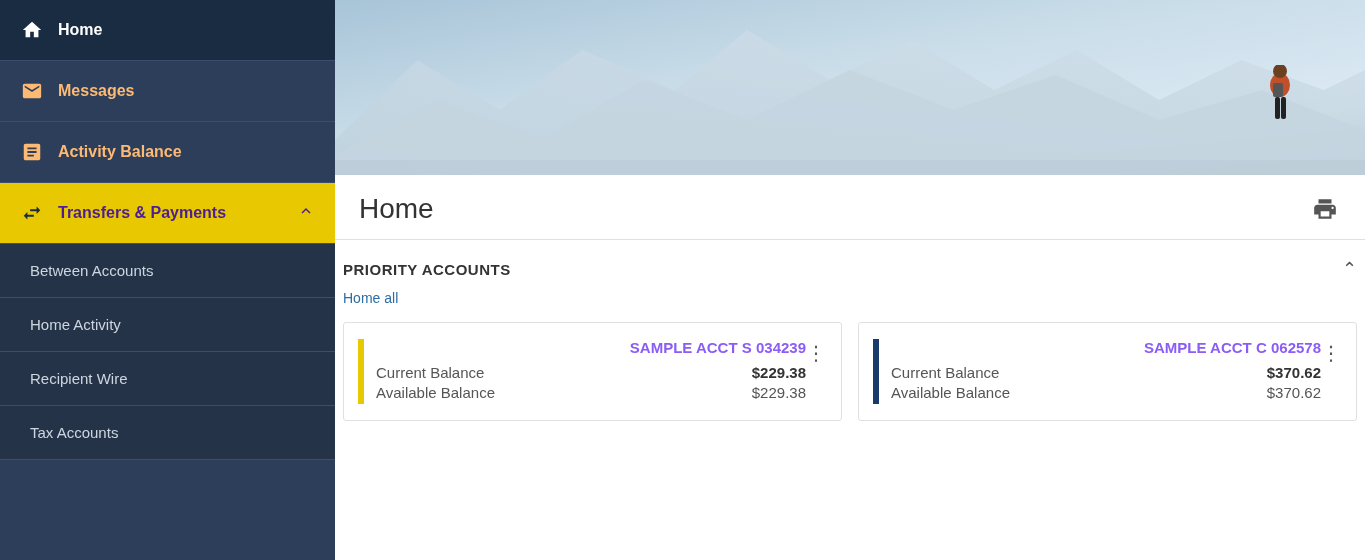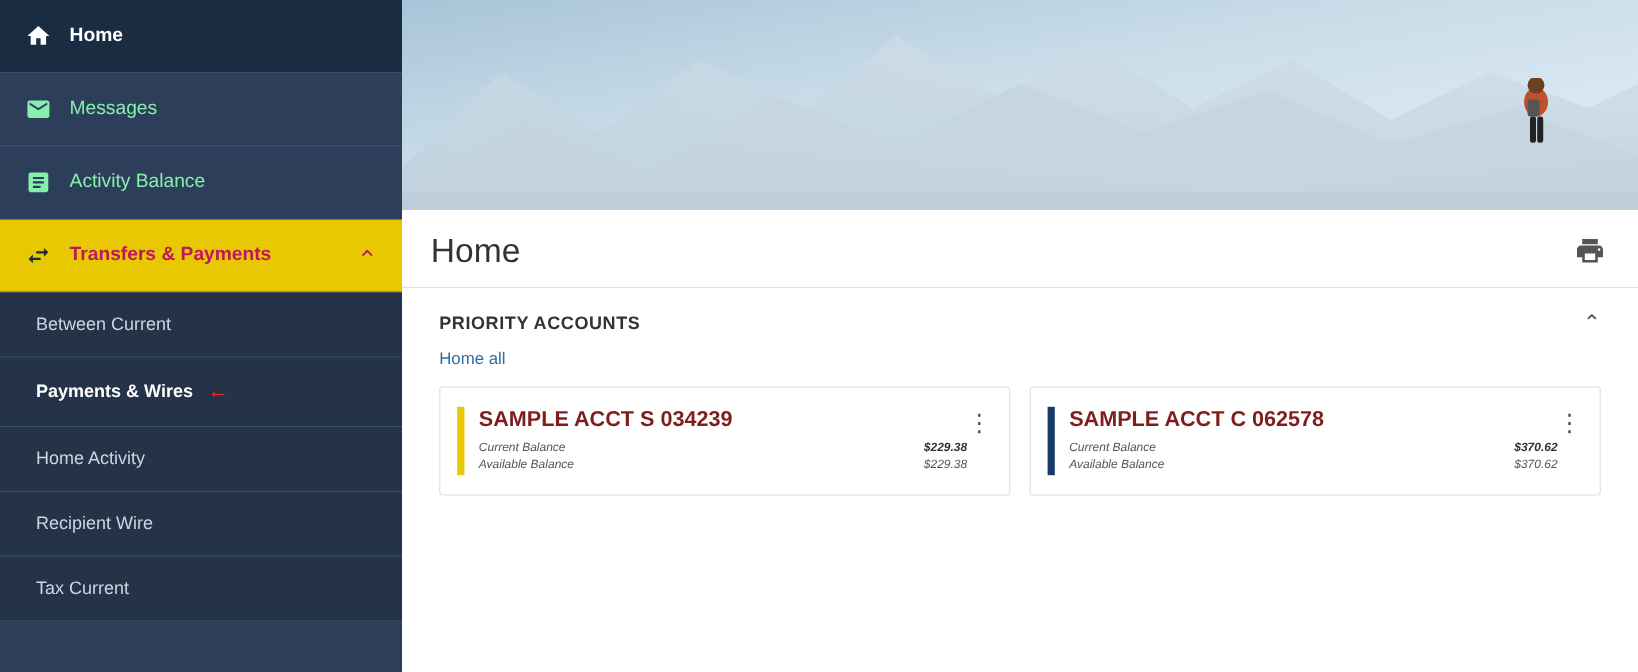--- a/index.html
+++ b/index.html
@@ -13,44 +13,45 @@
       display: flex;
       flex-direction: column;
       height: 560px;
       overflow: hidden;
     }
 
     .sidebar-item {
       display: flex;
       align-items: center;
       padding: 18px 20px;
-      color: #86efac;
+      color: #fdba74;
       cursor: pointer;
       border-bottom: 1px solid #3a4f6b;
       font-size: 16px;
       gap: 14px;
+      font-weight: bold;
     }
     .sidebar-item.active {
       background: #1a2c42;
       color: #fff;
       font-weight: bold;
     }
     .sidebar-item .icon {
       width: 24px;
       height: 24px;
       display: flex;
       align-items: center;
       justify-content: center;
       flex-shrink: 0;
     }
 
     
     .sidebar-item.transfers-active {
       background: #e8c800;
-      color: #be185d;
+      color: #4c1d95;
       font-weight: bold;
     }
     .sidebar-item.transfers-active .icon svg { color: #1a2c42; }
     .sidebar-item.transfers-active .chevron { margin-left: auto; }
 
     
     .sidebar-subitem {
       display: flex;
       align-items: center;
       padding: 18px 20px 18px 30px;
@@ -131,21 +132,21 @@
       height: 32px;
       display: flex;
       align-items: center;
       justify-content: center;
       cursor: pointer;
       color: #555;
     }
 
     
     .priority-section {
-      padding: 18px 31px;
+      padding: 18px 8px;
     }
     .priority-header {
       display: flex;
       align-items: center;
       justify-content: space-between;
       margin-bottom: 10px;
     }
     .priority-title {
       font-size: 15px;
       font-weight: bold;
@@ -188,32 +189,32 @@
       width: 6px;
       flex-shrink: 0;
       margin-right: 12px;
     }
     .account-left-bar.yellow { background: #e8c800; }
     .account-left-bar.blue { background: #1a3a6b; }
     .account-card-content {
       flex: 1;
     }
     .account-name {
-      font-size: 18px;
-      font-weight: bold;
-      color: #7f1d1d;
+      font-size: 15px;
+      font-weight: bold;
+      color: #8b5cf6;
       margin-bottom: 8px;
+      text-align: right;
     }
     .account-balance-row {
       display: flex;
       justify-content: space-between;
-      font-size: 10px;
+      font-size: 15px;
       color: #555;
       margin-bottom: 3px;
-      font-style: italic;
     }
     .account-balance-amount {
       font-weight: bold;
       color: #333;
     }
     .account-menu {
       display: flex;
       flex-direction: column;
       align-items: center;
       justify-content: flex-start;
@@ -268,38 +269,34 @@
     </span>
     <span>Transfers &amp; Payments</span>
     <span class="chevron">
       <svg width="18" height="18" viewBox="0 0 24 24" fill="#1a2c42">
         <path d="M7.41 15.41L12 10.83l4.59 4.58L18 14l-6-6-6 6z"></path>
       </svg>
     </span>
   </div>
 
   <div class="sidebar-subitem">
-    <span>Between Current</span>
-  </div>
-
-  <div class="sidebar-subitem highlighted">
-    <span>Payments &amp; Wires</span>
-    <span class="red-arrow">←</span>
-  </div>
+    <span>Between Accounts</span>
+  </div>
+
 
   <div class="sidebar-subitem">
     <span>Home Activity</span>
   </div>
 
   <div class="sidebar-subitem">
     <span>Recipient Wire</span>
   </div>
 
   <div class="sidebar-subitem">
-    <span>Tax Current</span>
+    <span>Tax Accounts</span>
   </div>
 
 </nav>
 
 <div class="main-content">
 
   <div class="hero-banner">
     <svg class="hero-mountains" viewBox="0 0 1000 175" preserveAspectRatio="none">
 
       <defs>

